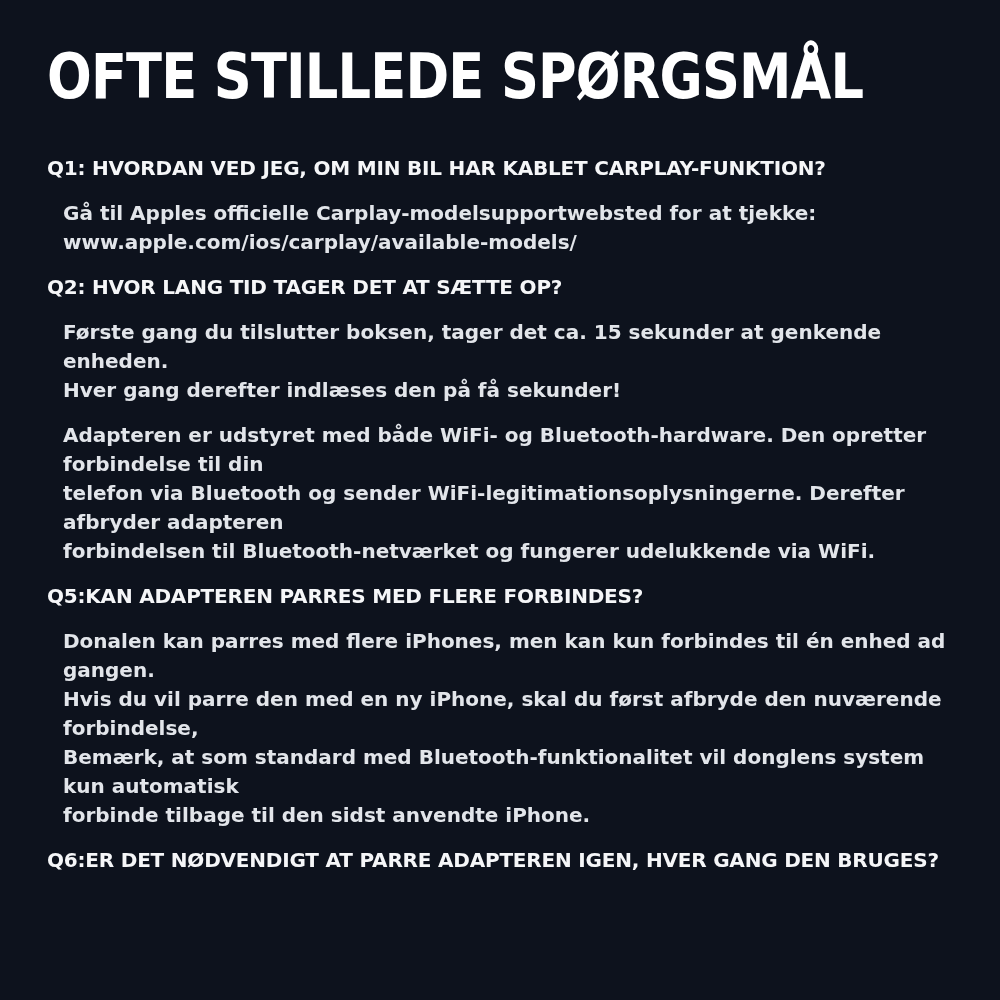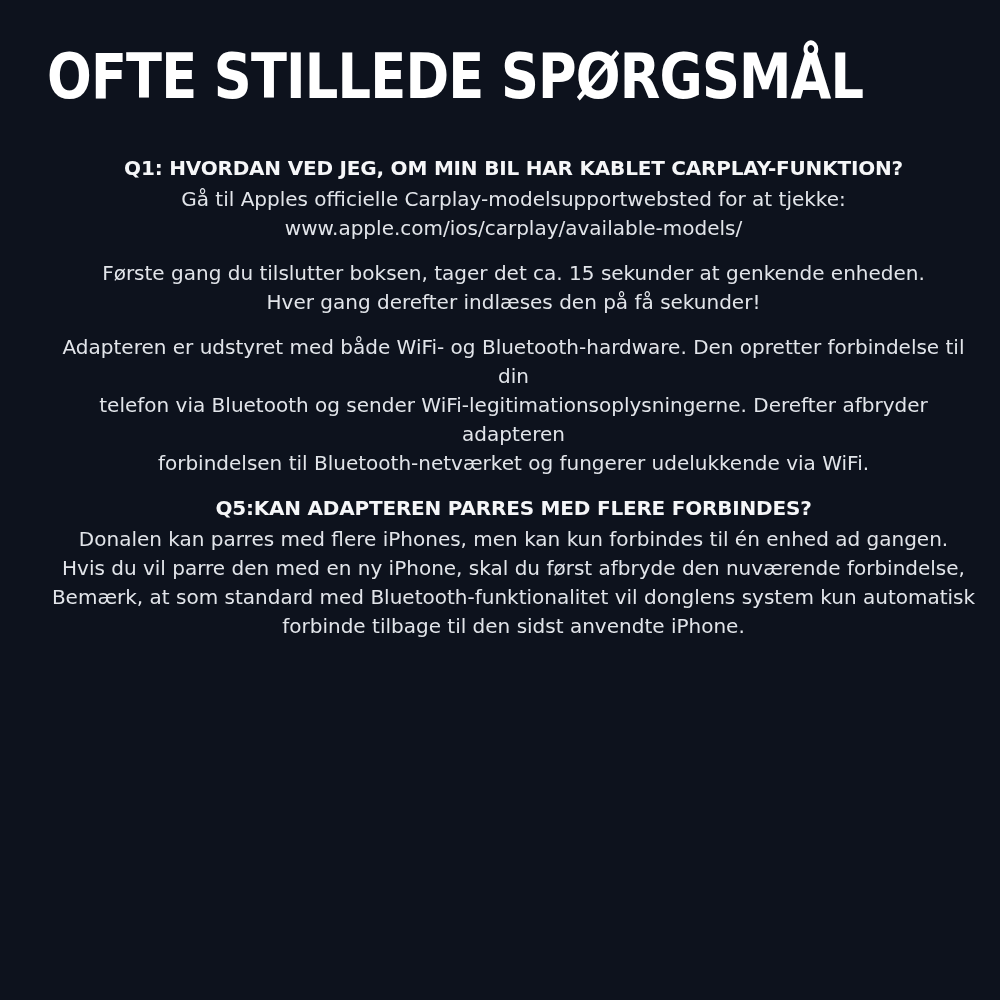--- a/index.html
+++ b/index.html
@@ -23,68 +23,69 @@
     font-weight: 700;
     letter-spacing: -1px;
     color: #ffffff;
     white-space: nowrap;
     display: inline-block;
     transform: scaleX(0.85);
     transform-origin: left center;
   }
   .faq-section {
     margin: 0 0 16px 0;
-    text-align: center;
   }
   .faq-question {
     margin: 0;
     font-size: 20px;
     line-height: 29px;
     font-weight: 700;
     letter-spacing: -0.2px;
     color: #f5f6f8;
   }
   .faq-answer {
-    margin: 2px;
+    margin: 16px;
     font-size: 20px;
     line-height: 29px;
-    font-weight: 400;
+    font-weight: 700;
     color: #e2e5ea;
     white-space: pre-line;
   }
 </style>
 </head>
 <body>
 
 <div class="page">
   <h1 class="page-title">OFTE STILLEDE SPØRGSMÅL</h1>
 
   <section class="faq-section">
     <h2 class="faq-question">Q1: HVORDAN VED JEG, OM MIN BIL HAR KABLET CARPLAY-FUNKTION?</h2>
     <p class="faq-answer">Gå til Apples officielle Carplay-modelsupportwebsted for at tjekke:
 www.apple.com/ios/carplay/available-models/</p>
   </section>
 
   <section class="faq-section">
+    <h2 class="faq-question">Q2: HVOR LANG TID TAGER DET AT SÆTTE OP?</h2>
     <p class="faq-answer">Første gang du tilslutter boksen, tager det ca. 15 sekunder at genkende enheden.
 Hver gang derefter indlæses den på få sekunder!</p>
   </section>
 
   <section class="faq-section">
     <p class="faq-answer">Adapteren er udstyret med både WiFi- og Bluetooth-hardware. Den opretter forbindelse til din
 telefon via Bluetooth og sender WiFi-legitimationsoplysningerne. Derefter afbryder adapteren
 forbindelsen til Bluetooth-netværket og fungerer udelukkende via WiFi.</p>
   </section>
 
 
   <section class="faq-section">
     <h2 class="faq-question">Q5:KAN ADAPTEREN PARRES MED FLERE FORBINDES?</h2>
     <p class="faq-answer">Donalen kan parres med flere iPhones, men kan kun forbindes til én enhed ad gangen.
 Hvis du vil parre den med en ny iPhone, skal du først afbryde den nuværende forbindelse,
 Bemærk, at som standard med Bluetooth-funktionalitet vil donglens system kun automatisk
 forbinde tilbage til den sidst anvendte iPhone.</p>
   </section>
 
   <section class="faq-section">
+    <h2 class="faq-question">Q6:ER DET NØDVENDIGT AT PARRE ADAPTEREN IGEN, HVER GANG DEN BRUGES?</h2>
   </section>
 
   
 </div>
 
 </body></html>

